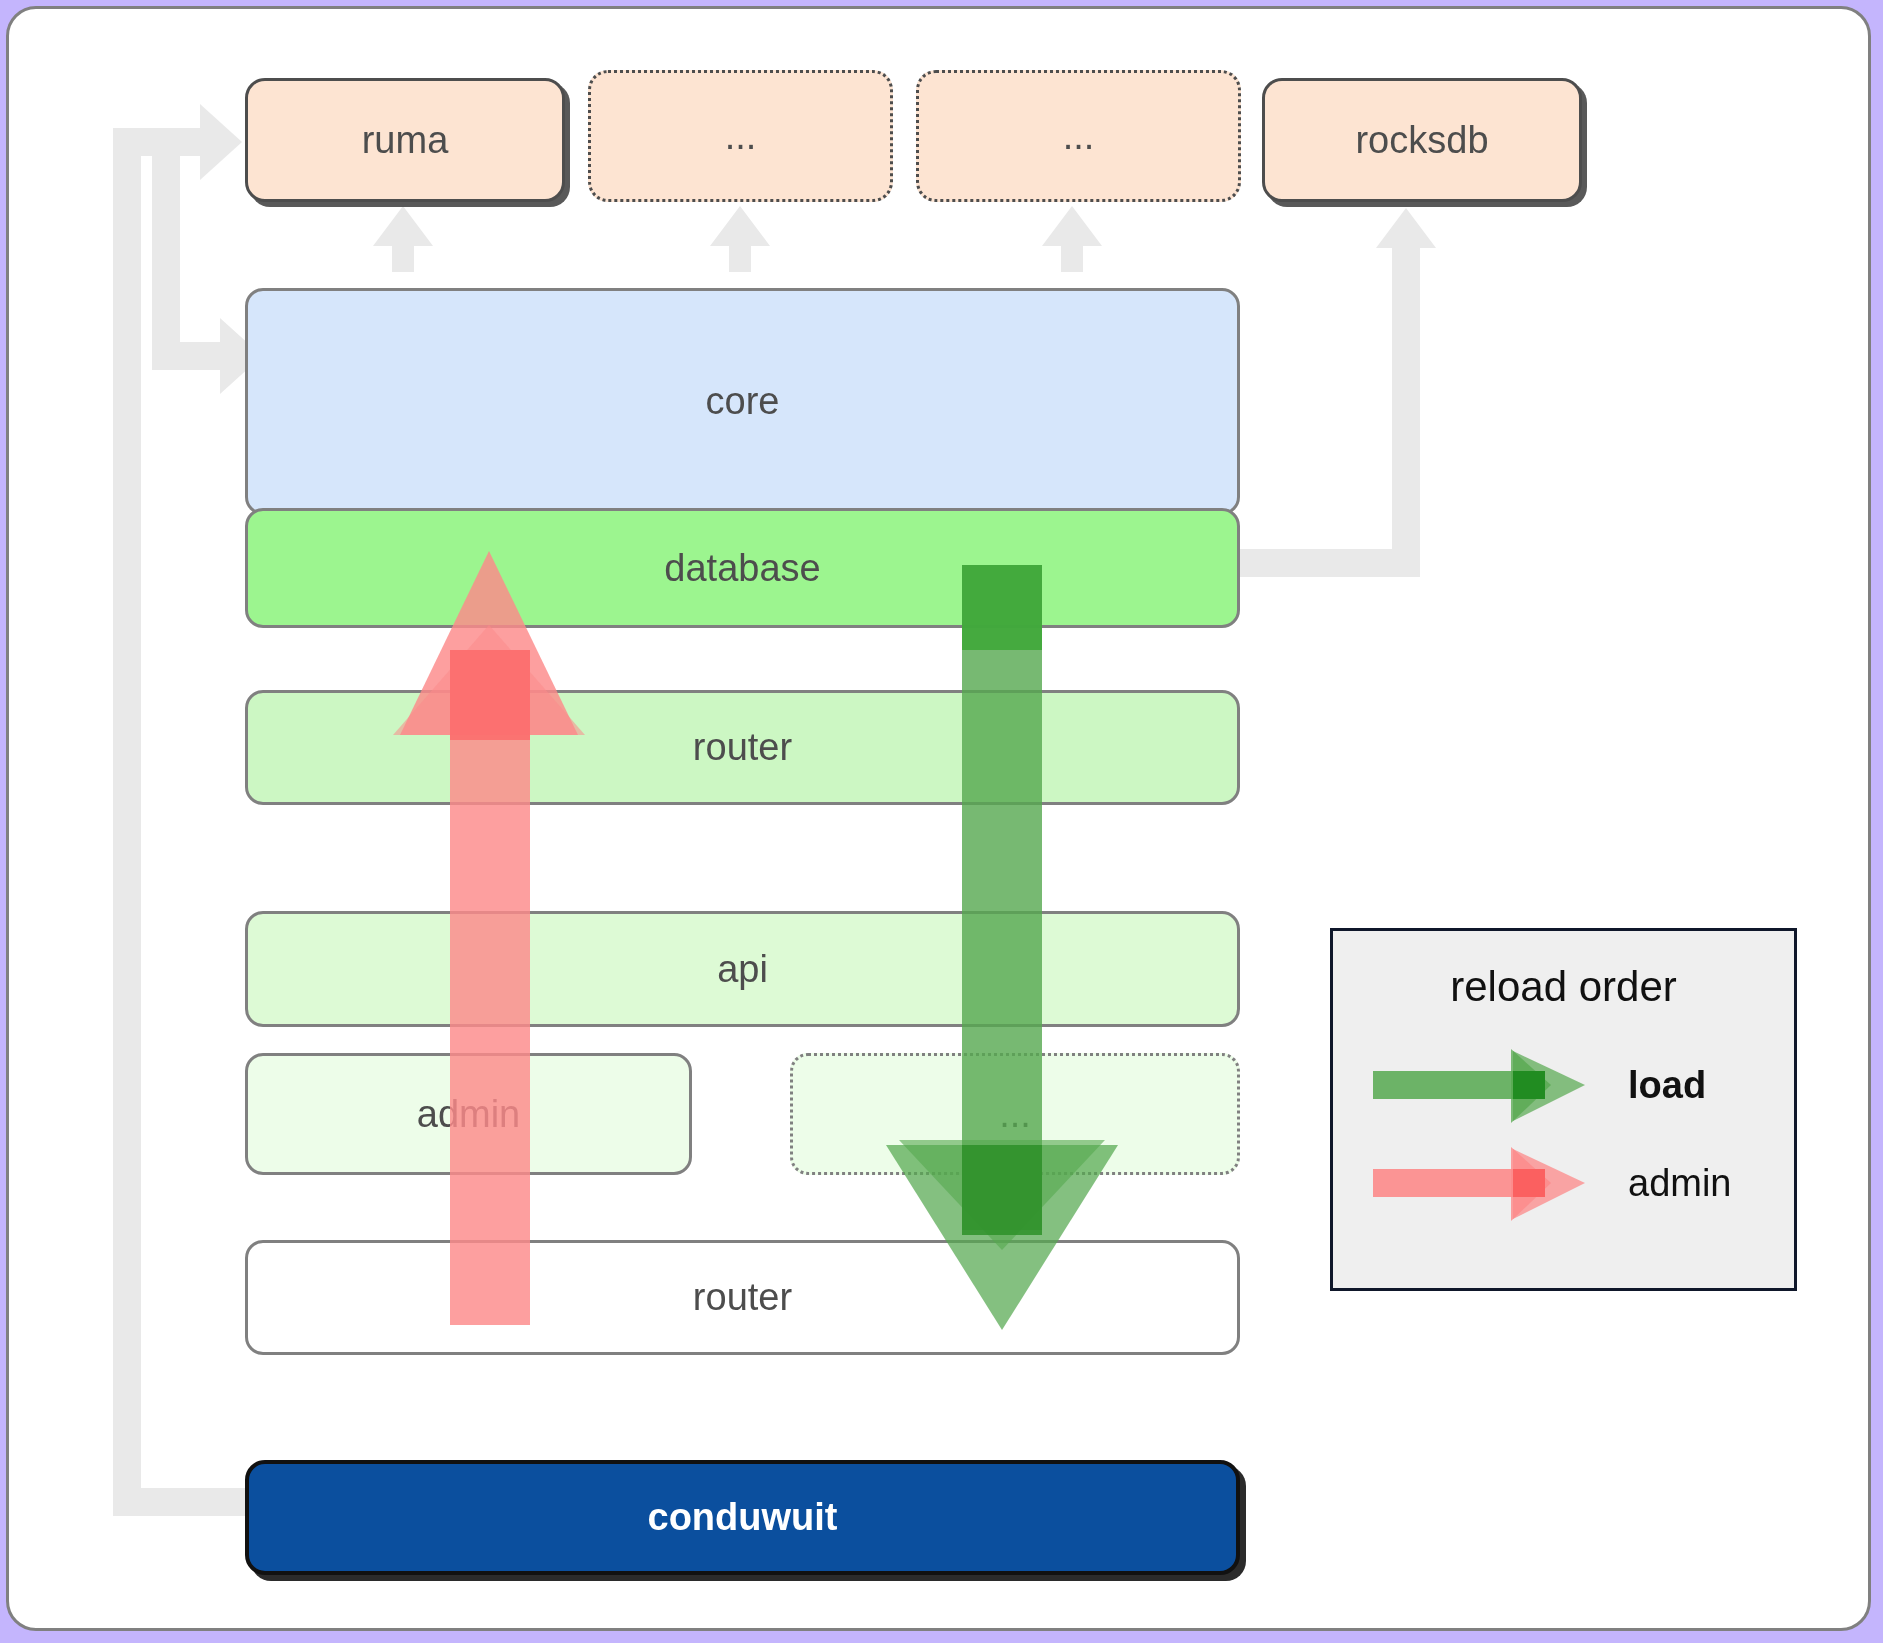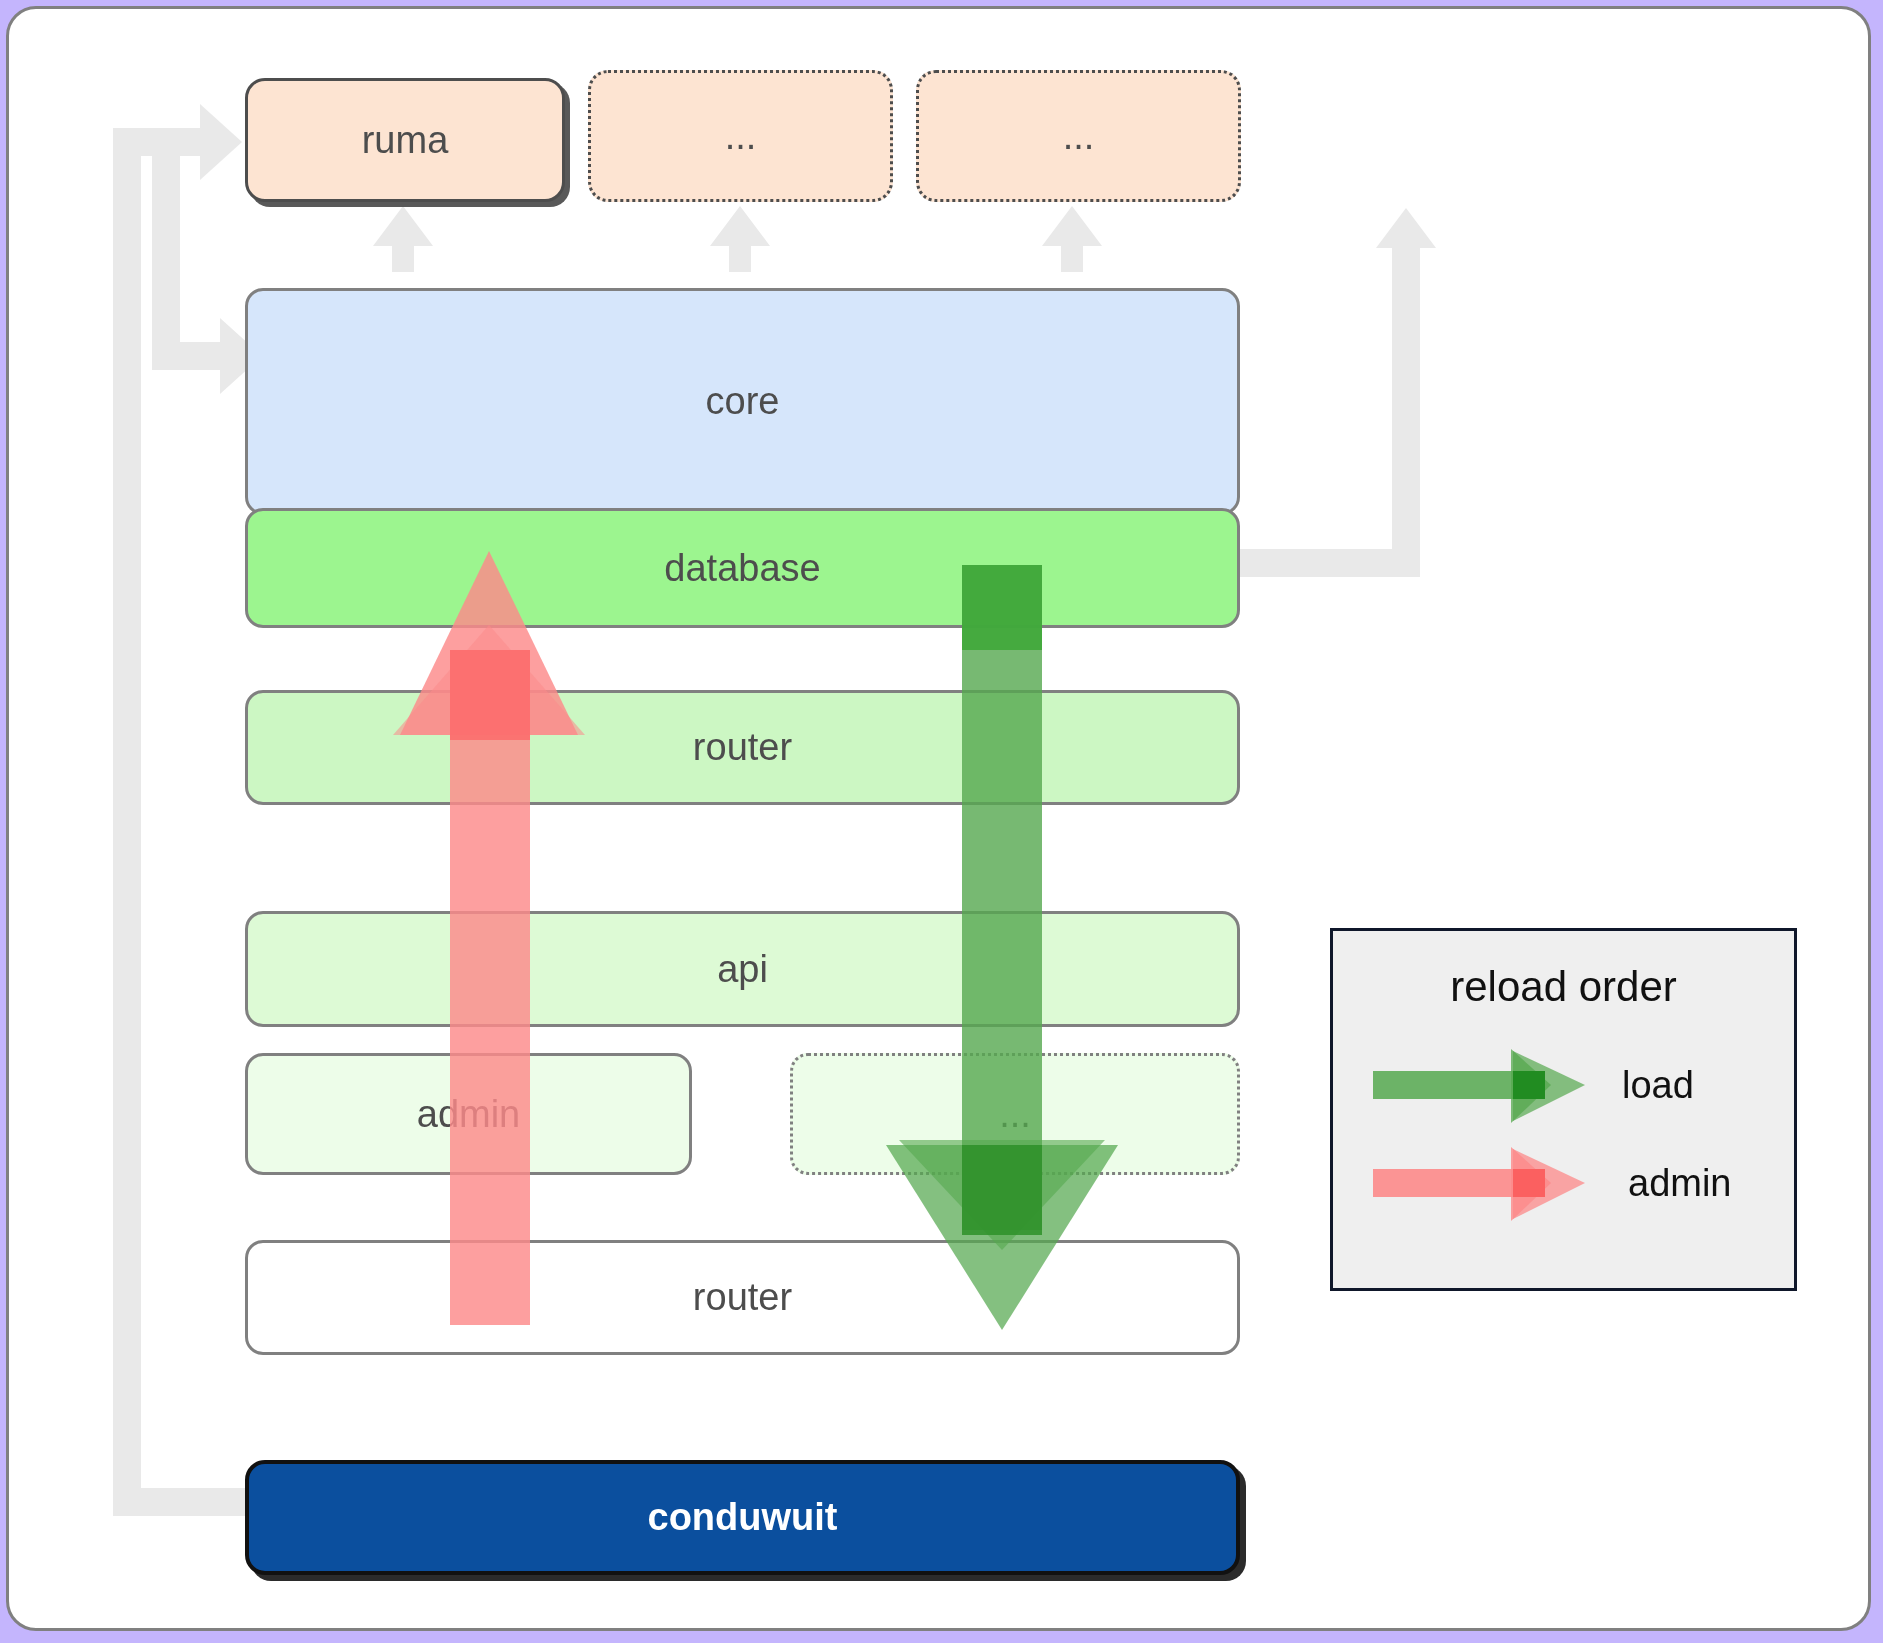--- a/index.html
+++ b/index.html
@@ -151,20 +151,23 @@
   </div>
 
   <div class="node dep dotted" style="left:588px; top:70px; width:305px; height:132px;">
     <span class="node-label">...</span>
   </div>
 
   <div class="node dep dotted" style="left:916px; top:70px; width:325px; height:132px;">
     <span class="node-label">...</span>
   </div>
 
+  <div class="node dep solid" style="left:1262px; top:78px; width:320px; height:124px;">
+    <span class="node-label">rocksdb</span>
+  </div>
 
   <div class="node layer" style="left:245px; top:260px; width:995px; height:227px; background:#d6e6fb;margin-top:28px;">
     <span class="node-label">core</span>
   </div>
 
   <div class="node layer" style="left:245px; top:508px; width:995px; height:120px; background:#9cf58f;">
     <span class="node-label">database</span>
   </div>
 
   <div class="node layer" style="left:245px; top:690px; width:995px; height:115px; background:#ccf7c3;">
@@ -222,16 +225,16 @@
       </g>
 
       <g>
         <rect x="40" y="238" width="172" height="28" fill="#fc8a8a" opacity="0.9"></rect>
         <polygon points="252,252 180,218 180,288" fill="#fc8a8a" opacity="0.75"></polygon>
         <polygon points="218,252 178,216 178,290" fill="#fc8a8a" opacity="0.8"></polygon>
         <rect x="180" y="238" width="32" height="28" fill="#fb5e5e" opacity="0.95"></rect>
       </g>
     </svg>
 
-    <div class="legend-label" style="left:289px; top:133px;">load</div>
+    <div class="legend-label" style="left:295px; top:133px;font-weight:bold;">load</div>
     <div class="legend-label" style="left:295px; top:231px;">admin</div>
   </div>
 </div>
 
 </body></html>

